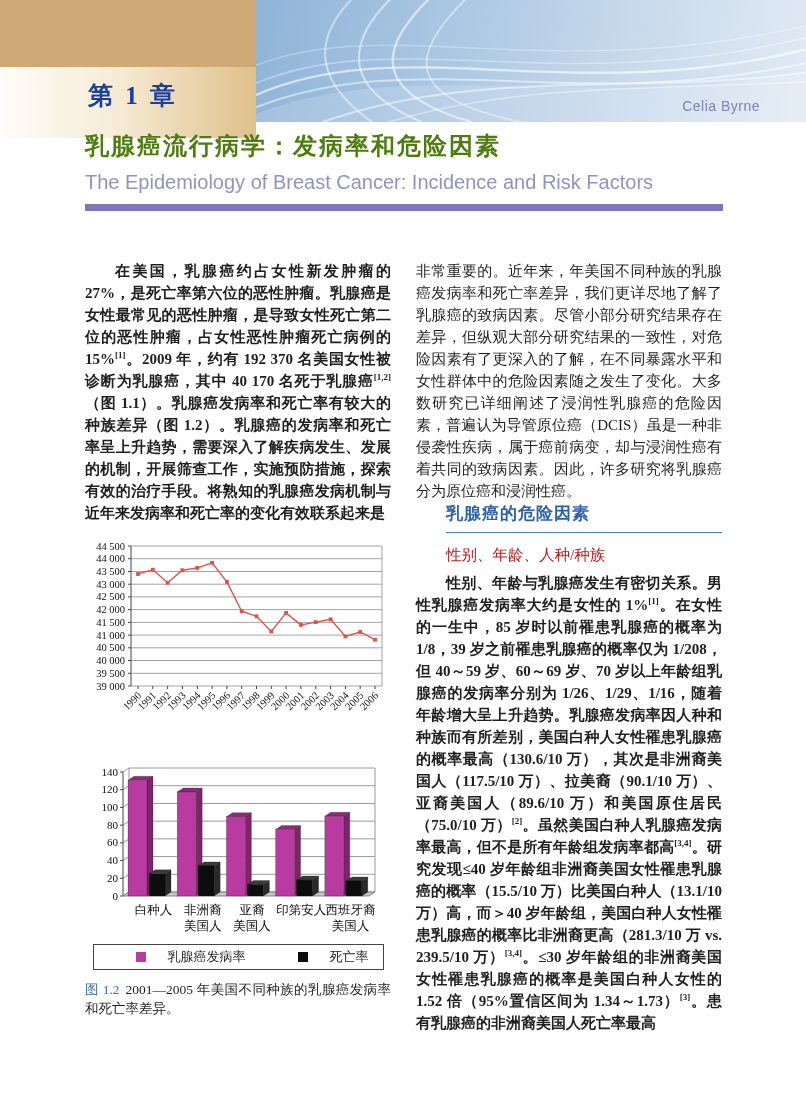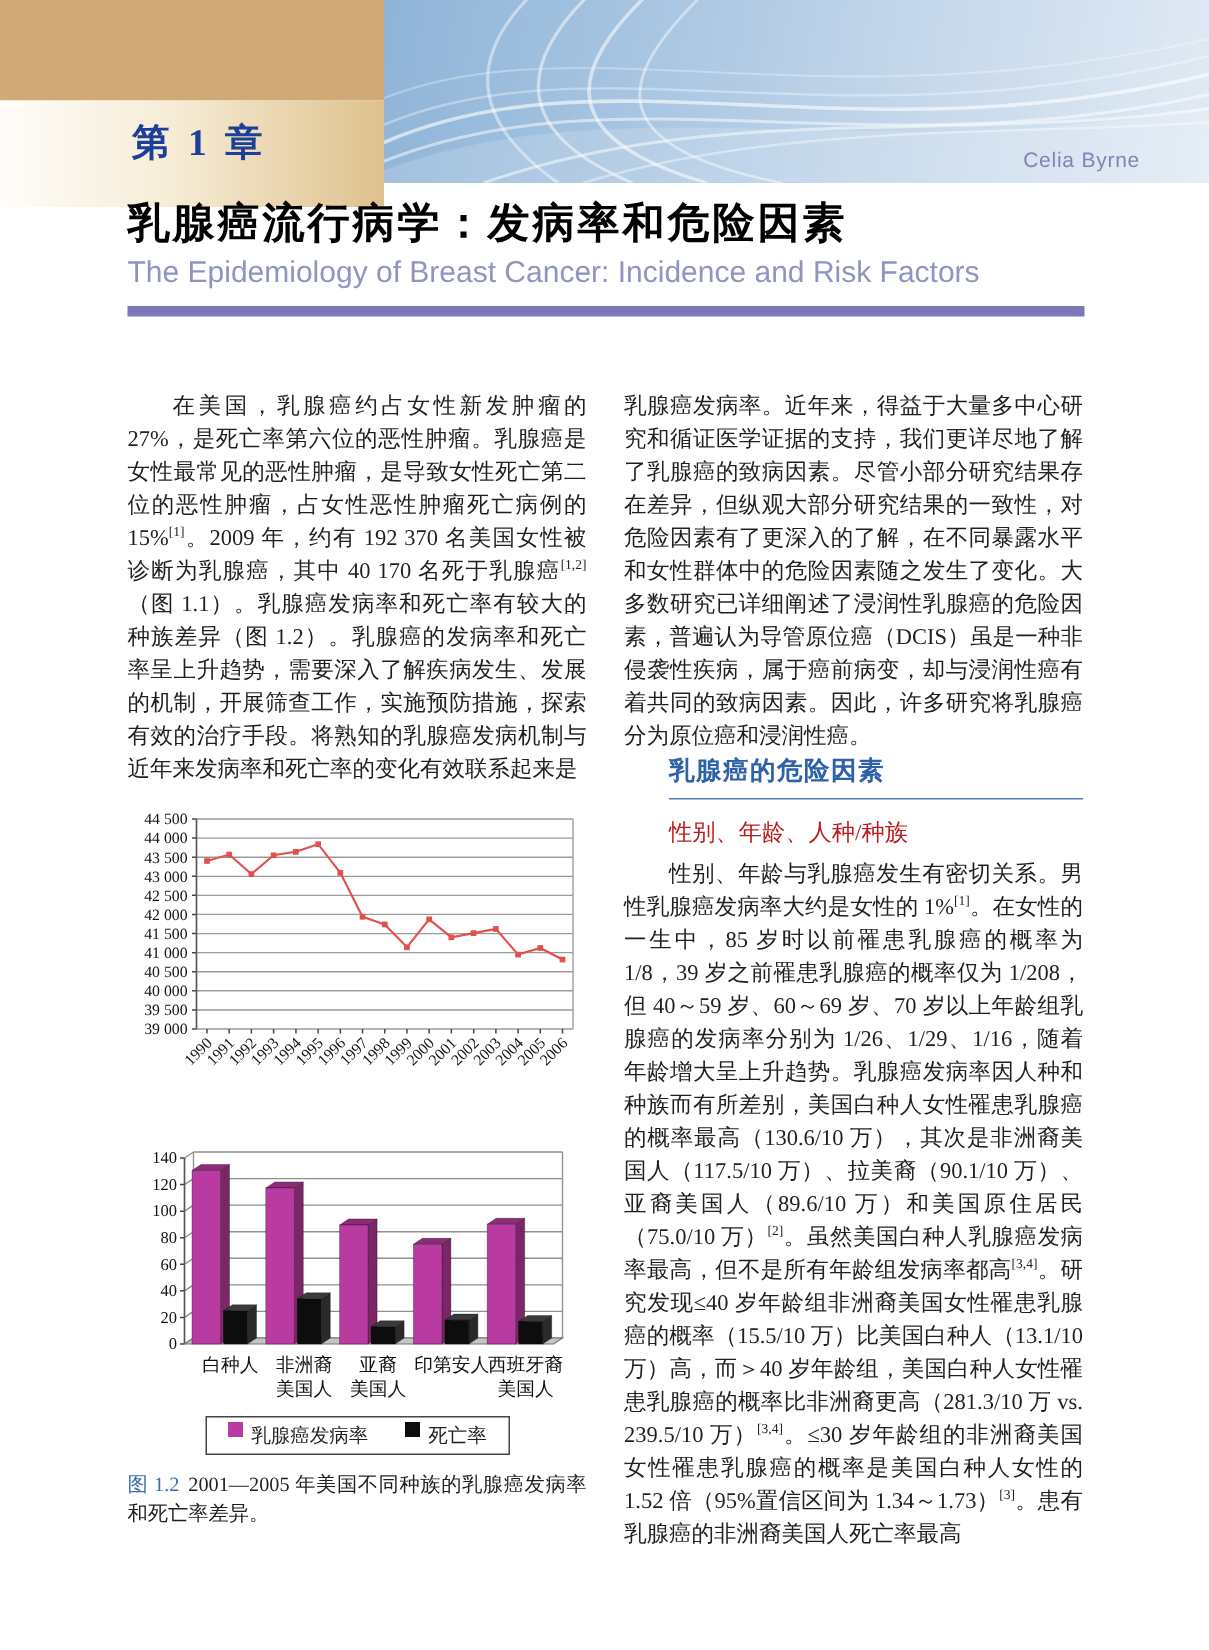--- a/index.html
+++ b/index.html
@@ -12,40 +12,40 @@
   .chapter-strip span{display:inline-block;padding-left:88px;line-height:57px;
         font-size:25px;font-weight:bold;color:#1c3f9a;letter-spacing:3px;}
   .wave-banner{position:absolute;left:256px;top:0;width:608px;height:122px;
         background:linear-gradient(100deg,#8fb4d8 0%,#a9c6e2 30%,#c9daec 62%,#e9f0f7 100%);}
   .wave-banner svg{position:absolute;left:0;top:0;width:100%;height:100%;}
   .author{position:absolute;right:104px;top:98px;font-family:"Liberation Sans","DejaVu Sans",sans-serif;
         font-size:14px;color:#8184b4;letter-spacing:0.5px;}
   
   .title{position:absolute;left:85px;top:130px;margin:0;width:640px;
         font-family:"Liberation Sans","DejaVu Sans",sans-serif;
-        font-size:28px;font-weight:bold;color:#000000;letter-spacing:2px;}
+        font-size:24px;font-weight:bold;color:#4d7c0f;letter-spacing:2px;}
   .subtitle{position:absolute;left:85px;top:171px;width:640px;
         font-family:"Liberation Sans","DejaVu Sans",sans-serif;
         font-size:20px;color:#9094c0;}
   .divider{position:absolute;left:85px;top:204px;width:638px;height:7px;background:#7d76b8;}
   
   .col{position:absolute;top:260px;width:306px;}
   .col-left{left:85px;}
   .col-right{left:416px;}
   p.body{margin:0;font-size:15px;line-height:22px;text-align:justify;text-justify:inter-ideograph;}
-  p.indent{text-indent:2em;}
+  p.indent{text-indent:2em;font-weight:bold;}
   sup{font-size:9px;line-height:0;}
   
   svg.chart{display:block;margin-top:16px;}
   .caption{margin-top:4px;font-size:13.5px;line-height:19px;text-align:justify;}
   .caption.center{text-align:center;}
   .cap-label{color:#3a6fa8;margin-right:6px;}
   .legend-box{margin:6px auto 0 auto;width:fit-content;border:1px solid #444;
         padding:3px 14px;display:flex;gap:24px;align-items:center;font-size:13px;}
-  .legend-item{display:flex;align-items:flex-start;gap:6px;}
+  .legend-item{display:flex;align-items:center;gap:22px;margin-left:28px;}
   .legend-swatch{display:inline-block;width:10px;height:10px;}
   
   .section-heading{margin:0 0 0 30px;padding-bottom:7px;border-bottom:1.5px solid #4f7cb8;
         font-size:17px;font-weight:bold;color:#2d62a8;letter-spacing:1px;
         font-family:"Liberation Sans","DejaVu Sans",sans-serif;}
   .sub-heading{margin:12px 0 6px 30px;font-size:15.5px;font-weight:normal;color:#b91c1c;}
 </style>
 </head>
 <body>
 
@@ -257,19 +257,19 @@
           <span class="legend-swatch" style="background: rgb(13, 13, 13);"></span>
           <span>死亡率</span>
         </span>
       </div>
     <div class="caption" style="margin-top:10px;">
       <span class="cap-label">图 1.2</span><span>2001—2005 年美国不同种族的乳腺癌发病率和死亡率差异。</span>
     </div>
   </div>
 
   <div class="col col-right">
-    <p class="body">乳腺癌发病率。近年来，得益于大量多中心研究和循证医学证据的支持，我们更详尽地了解了乳腺癌的致病因素。尽管小部分研究结果存在差异，但纵观大部分研究结果的一致性，对危险因素有了更深入的了解，在不同暴露水平和女性群体中的危险因素随之发生了变化。大多数研究已详细阐述了浸润性乳腺癌的危险因素，普遍认为导管原位癌（DCIS）虽是一种非侵袭性疾病，属于癌前病变，却与浸润性癌有着共同的致病因素。因此，许多研究将乳腺癌分为原位癌和浸润性癌。</p>
+    <p class="body">非常重要的。近年来，年美国不同种族的乳腺癌发病率和死亡率差异，我们更详尽地了解了乳腺癌的致病因素。尽管小部分研究结果存在差异，但纵观大部分研究结果的一致性，对危险因素有了更深入的了解，在不同暴露水平和女性群体中的危险因素随之发生了变化。大多数研究已详细阐述了浸润性乳腺癌的危险因素，普遍认为导管原位癌（DCIS）虽是一种非侵袭性疾病，属于癌前病变，却与浸润性癌有着共同的致病因素。因此，许多研究将乳腺癌分为原位癌和浸润性癌。</p>
     <h2 class="section-heading">乳腺癌的危险因素</h2>
     <h3 class="sub-heading">性别、年龄、人种/种族</h3>
     <p class="body indent">性别、年龄与乳腺癌发生有密切关系。男性乳腺癌发病率大约是女性的 1%<sup>[1]</sup>。在女性的一生中，85 岁时以前罹患乳腺癌的概率为 1/8，39 岁之前罹患乳腺癌的概率仅为 1/208，但 40～59 岁、60～69 岁、70 岁以上年龄组乳腺癌的发病率分别为 1/26、1/29、1/16，随着年龄增大呈上升趋势。乳腺癌发病率因人种和种族而有所差别，美国白种人女性罹患乳腺癌的概率最高（130.6/10 万），其次是非洲裔美国人（117.5/10 万）、拉美裔（90.1/10 万）、亚裔美国人（89.6/10 万）和美国原住居民（75.0/10 万）<sup>[2]</sup>。虽然美国白种人乳腺癌发病率最高，但不是所有年龄组发病率都高<sup>[3,4]</sup>。研究发现≤40 岁年龄组非洲裔美国女性罹患乳腺癌的概率（15.5/10 万）比美国白种人（13.1/10 万）高，而＞40 岁年龄组，美国白种人女性罹患乳腺癌的概率比非洲裔更高（281.3/10 万 vs. 239.5/10 万）<sup>[3,4]</sup>。≤30 岁年龄组的非洲裔美国女性罹患乳腺癌的概率是美国白种人女性的 1.52 倍（95%置信区间为 1.34～1.73）<sup>[3]</sup>。患有乳腺癌的非洲裔美国人死亡率最高</p>
   </div>
 
 </div>
 
 </body></html>

